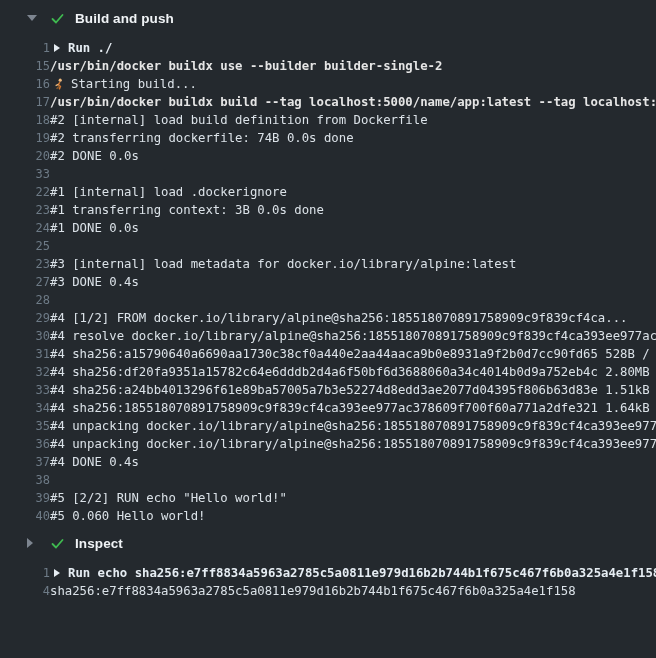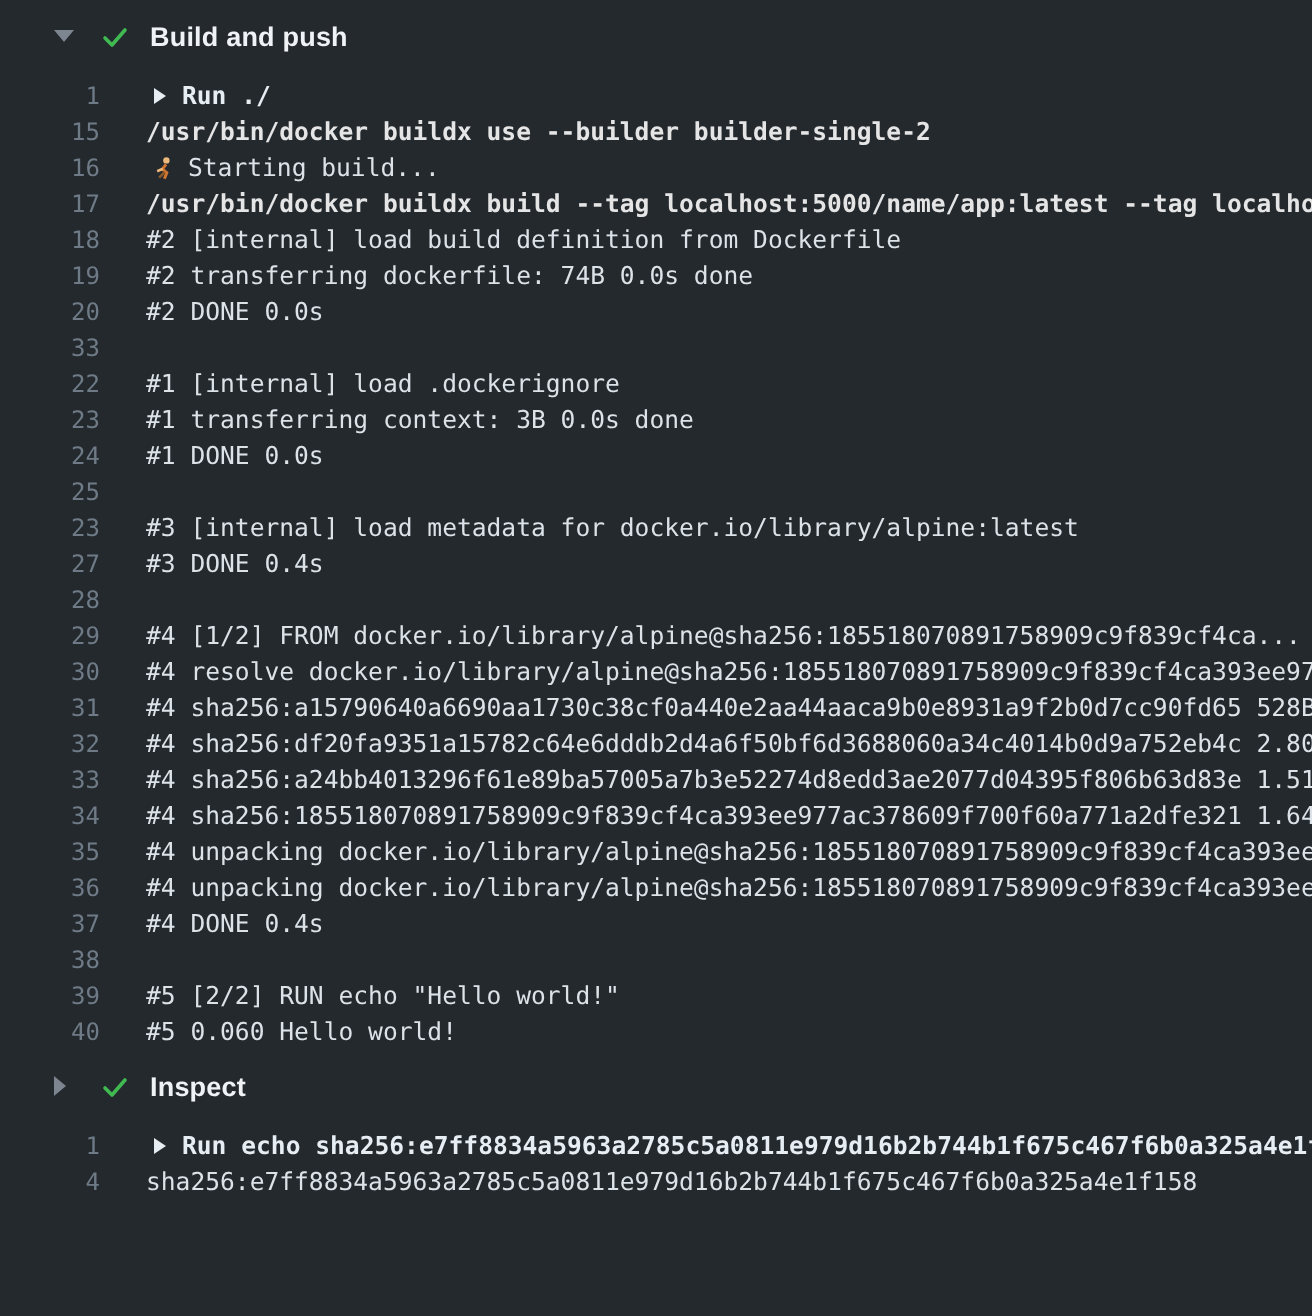--- a/index.html
+++ b/index.html
@@ -22,21 +22,21 @@
     font-family:"Liberation Sans","DejaVu Sans",sans-serif;
     font-size:13.5px;font-weight:700;color:#f0f3f6;letter-spacing:.1px;
   }
   .log-lines{margin-top:11px;}
   .log-line{display:flex;height:18px;line-height:18px;white-space:pre;}
   .gutter{
     width:50px;flex:none;text-align:right;color:#6e7b87;
     font-size:12px;cursor:pointer;
   }
   .content{
-    margin-left:23px;display:flex;align-items:center;
+    margin-left:0;display:flex;align-items:center;
     white-space:pre;overflow:hidden;flex:1 1 auto;
   }
   .content .txt{white-space:pre;}
   .cmd .txt{color:#e5e5e5;font-weight:700;}
   .run .txt{font-weight:700;color:#e6edf3;}
   .tri{display:inline-block;width:0;height:0;}
   .tri-down{border-left:5px solid transparent;border-right:5px solid transparent;border-top:6px solid #7d8590;}
   .tri-right{border-top:5px solid transparent;border-bottom:5px solid transparent;border-left:6px solid #7d8590;}
   .tri-play{border-top:4px solid transparent;border-bottom:4px solid transparent;border-left:6px solid #e6edf3;margin:0 8px 0 4px;}
   .inline-icon{display:inline-flex;width:13px;height:13px;margin:0 6px 0 2px;flex:none;align-items:center;}

